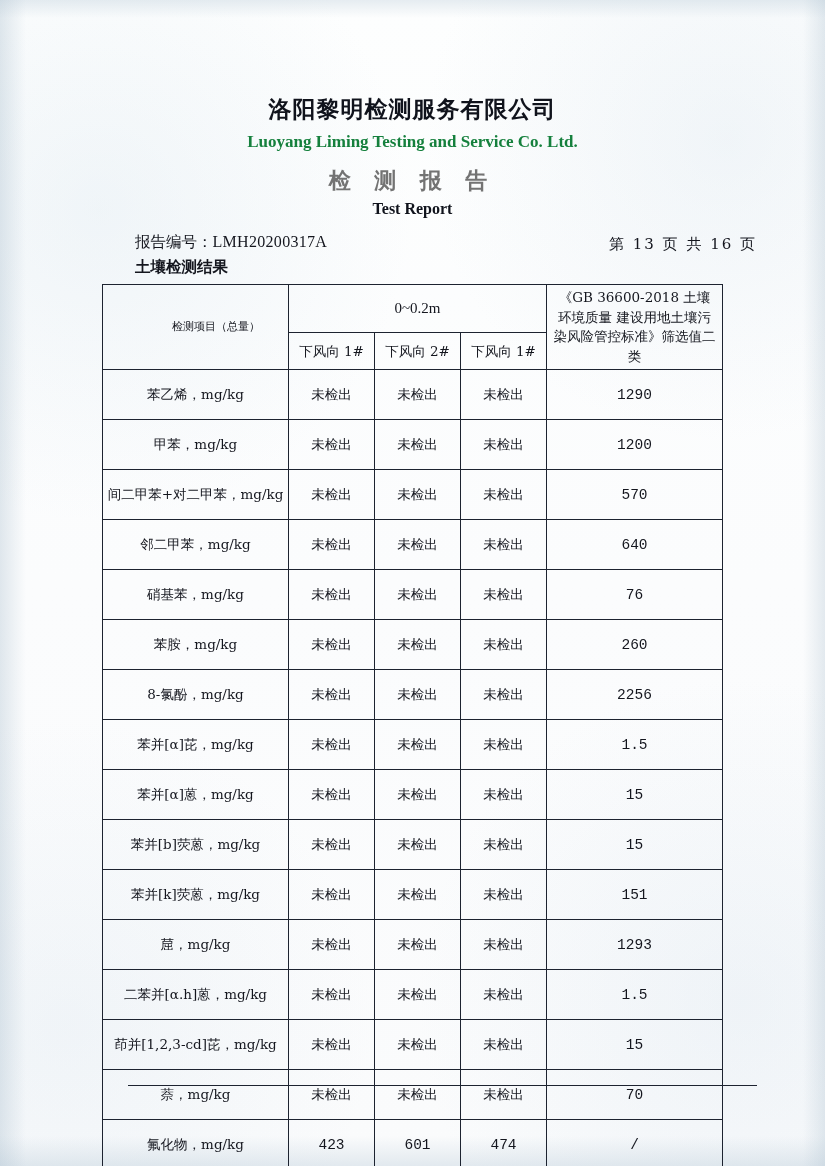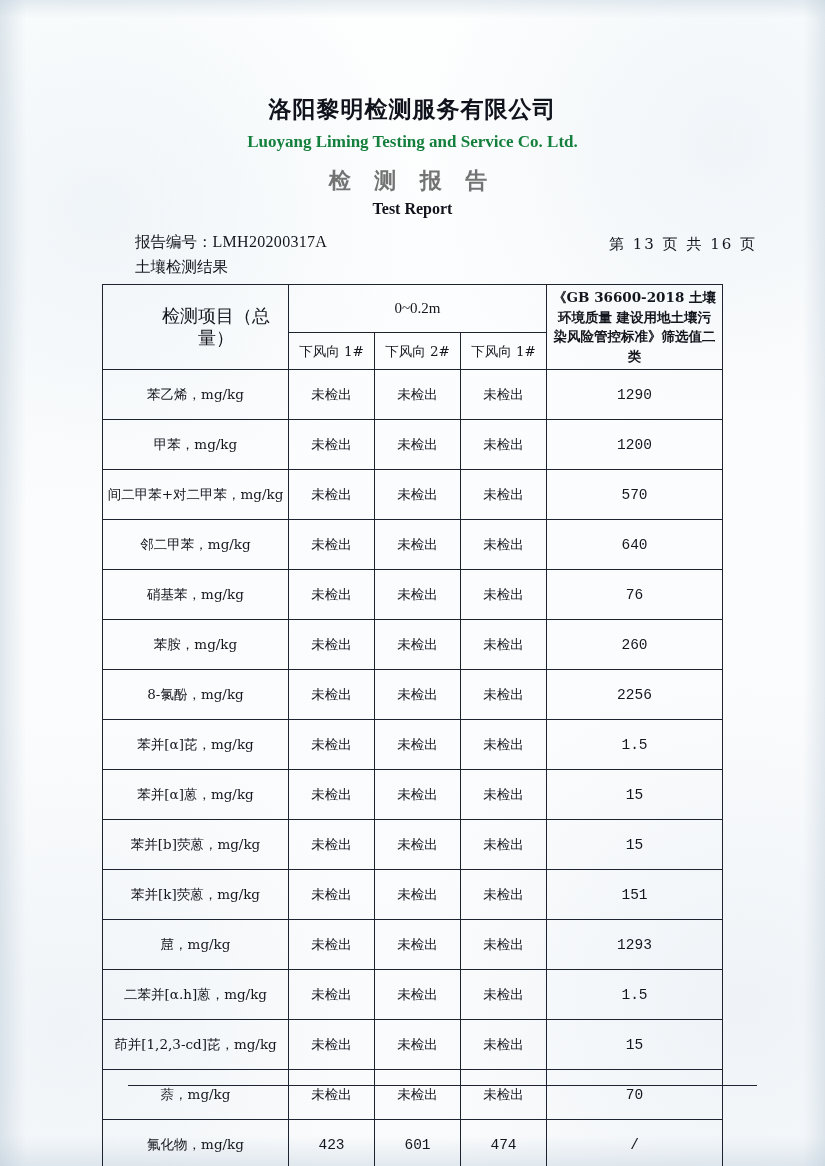--- a/index.html
+++ b/index.html
@@ -90,20 +90,21 @@
     font-family: "DejaVu Serif", serif;
     font-size: 15px;
     letter-spacing: 2px;
     white-space: nowrap;
   }
   .subtitle {
     margin-top: 3px;
     padding-left: 135px;
     font-family: "DejaVu Serif", serif;
     font-size: 15.5px;
+    font-weight: bold;
   }
   table.report {
     margin: 6px auto 0 auto;
     border-collapse: collapse;
     width: 620px;
     table-layout: fixed;
   }
   table.report th,
   table.report td {
     border: 1px solid #1d2330;
@@ -115,27 +116,27 @@
     line-height: 1.25;
   }
   table.report th.depth {
     font-family: "Liberation Serif", serif;
     font-size: 15px;
     height: 44px;
     font-weight: 400;
     margin-top: 40px;
   }
   table.report th.item {
-    font-size: 18px;
+    font-size: 11px;
     font-weight: 400;
     padding-left: 43px;
   }
   table.report th.std {
     font-size: 13.5px;
-    font-weight: 700;
+    font-weight: 400;
     line-height: 1.45;
     padding: 3px 5px;
   }
   table.report th.dir {
     font-weight: 400;
     font-size: 13.5px;
     height: 34px;
   }
   table.report td.name {
     font-size: 13.5px;

